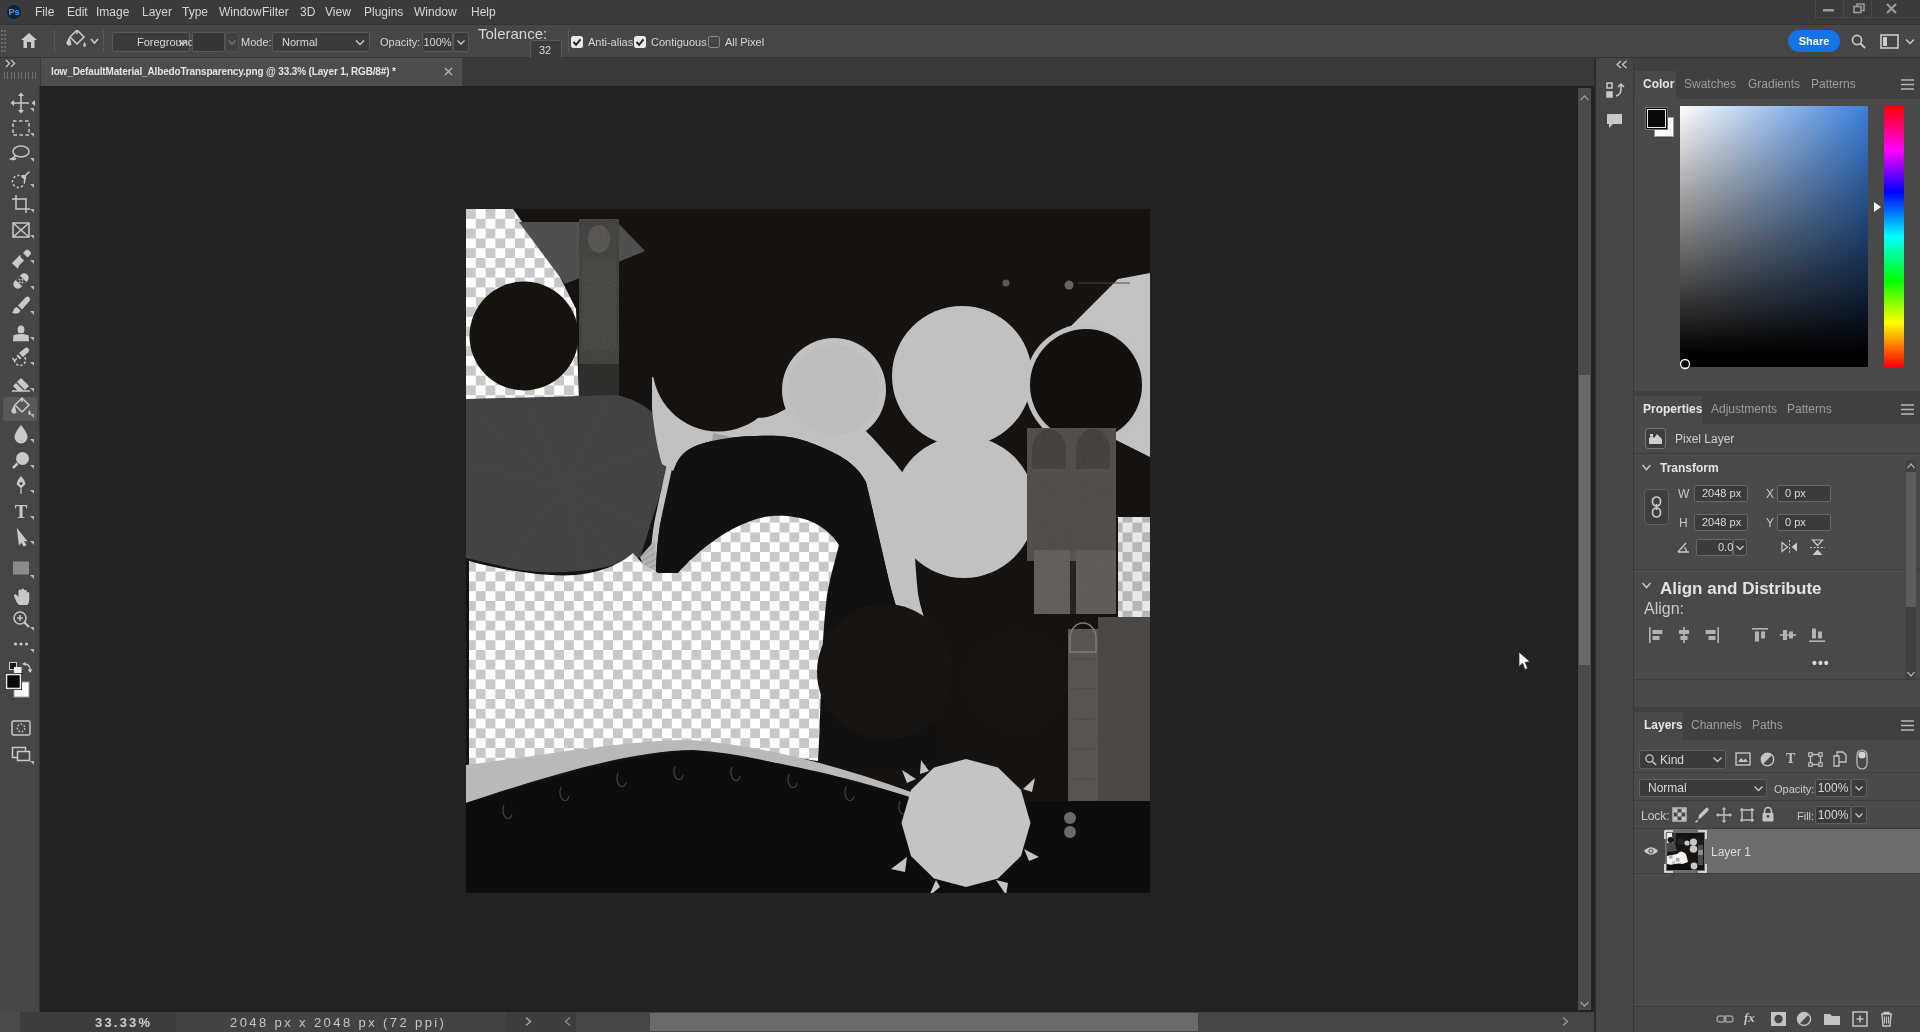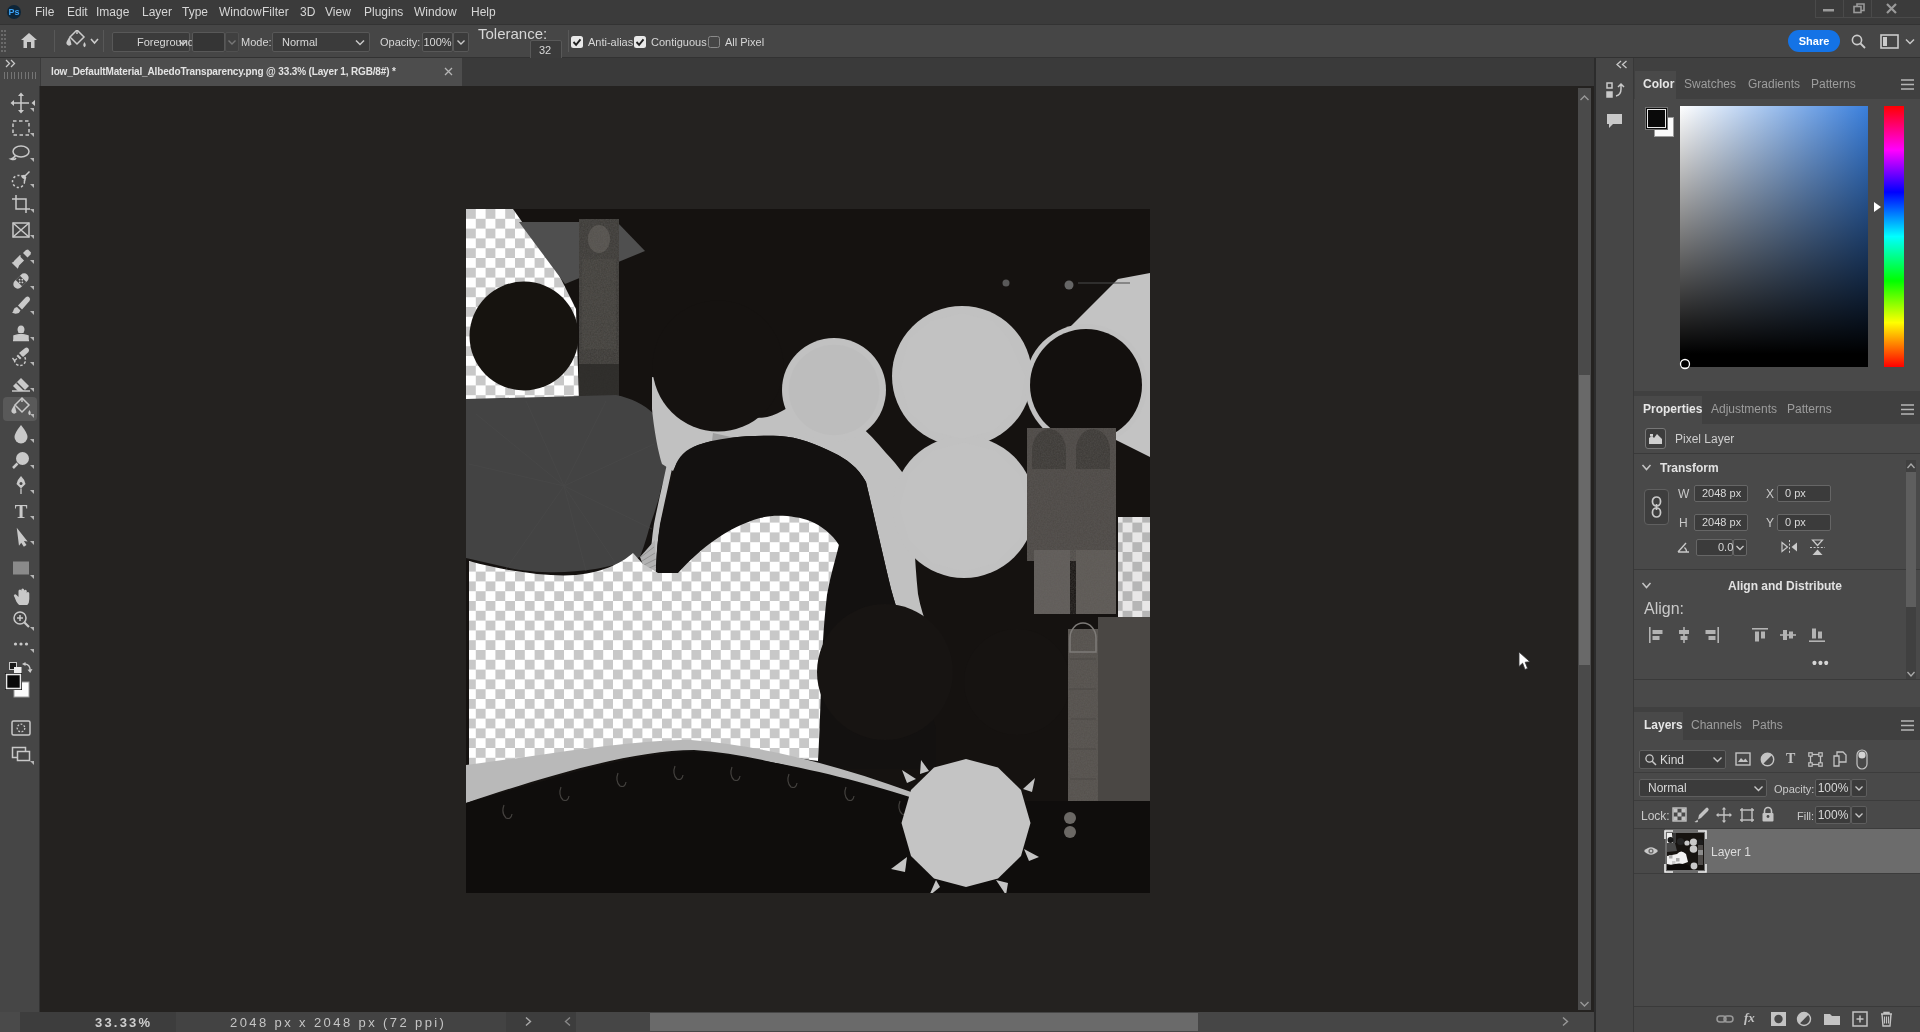--- a/index.html
+++ b/index.html
@@ -514,21 +514,21 @@
   </svg>
 <svg class="ab" style="left:1809px;top:539px" width="17" height="16" viewBox="0 0 17 16">
     <path d="M1 8.5 H16" stroke="#c9c9c9" stroke-width="1" stroke-dasharray="2 1.6"></path>
     <path d="M3.5 1 L8.5 6.5 L13.5 1 Z" fill="none" stroke="#c9c9c9" stroke-width="1.2"></path>
     <path d="M3.5 16 L8.5 10.5 L13.5 16 Z" fill="#c9c9c9"></path>
   </svg>
 <div class="ab" style="left:1634px;top:569px;width:286px;height:1px;background:#3a3a3a;"></div>
 <svg class="ab" style="left:1641px;top:581px" width="11" height="9" viewBox="0 0 11 9">
     <path d="M1.5 2 L5.5 6.5 L9.5 2" stroke="#c5c5c5" stroke-width="1.5" fill="none"></path>
   </svg>
-<div class="ab" style="left:1728px;top:579px;color:#e2e2e2;font-size:12px;font-weight:bold;">Align and Distribute</div>
+<div class="ab" style="left:1660px;top:579px;color:#e2e2e2;font-size:17px;font-weight:bold;">Align and Distribute</div>
 <div class="ab" style="left:1644px;top:600px;color:#c9c9c9;font-size:16px;">Align:</div>
 <svg class="ab" style="left:1648px;top:627px" width="180" height="16" viewBox="0 0 180 16">
 <g fill="#b3b3b3">
       <path d="M1 0 h1.6 v16 h-1.6 Z"></path>
       <rect x="4.5" y="3" width="10" height="4"></rect>
       <rect x="4.5" y="9" width="7" height="4"></rect>
     </g>
 <g fill="#b3b3b3" transform="translate(28,0)">
       <path d="M7.2 0 h1.6 v16 h-1.6 Z"></path>
       <rect x="3" y="3" width="10" height="4"></rect>

